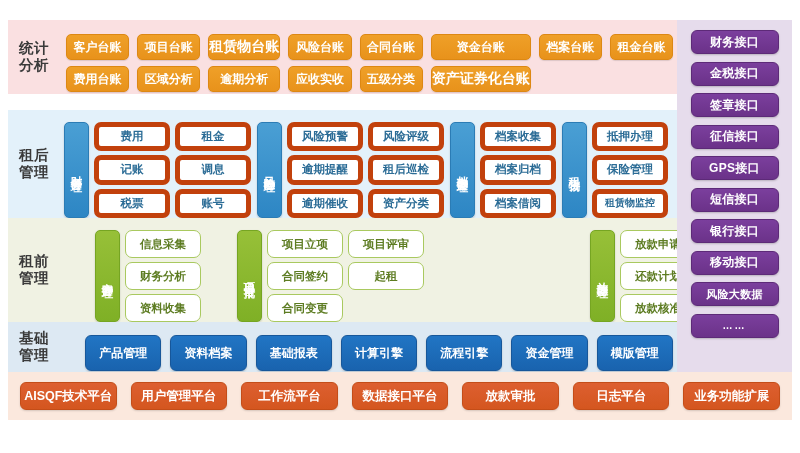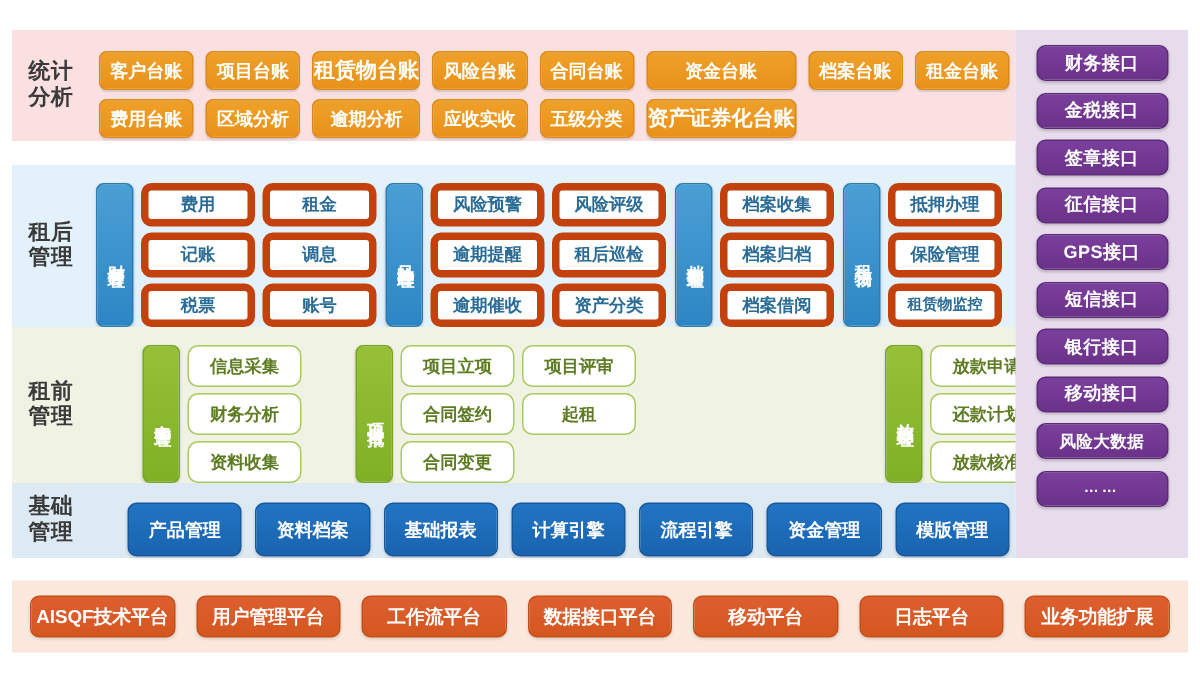--- a/index.html
+++ b/index.html
@@ -307,24 +307,24 @@
       <div class="pill-purple">签章接口</div>
       <div class="pill-purple">征信接口</div>
       <div class="pill-purple">GPS接口</div>
       <div class="pill-purple">短信接口</div>
       <div class="pill-purple">银行接口</div>
       <div class="pill-purple">移动接口</div>
       <div class="pill-purple sm">风险大数据</div>
       <div class="pill-purple dots">……</div>
     </div>
 
-    <div class="bottom-row" style="top:352px;height:48px;margin-top:15px;">
+    <div class="bottom-row" style="top:352px;height:48px;">
       <div class="pill-red">AISQF技术平台</div>
       <div class="pill-red">用户管理平台</div>
       <div class="pill-red">工作流平台</div>
       <div class="pill-red">数据接口平台</div>
-      <div class="pill-red">移动平台</div>
+      <div class="pill-red">放款审批</div>
       <div class="pill-red">日志平台</div>
       <div class="pill-red">业务功能扩展</div>
     </div>
 
   </div>
 </div>
 
 </body></html>

